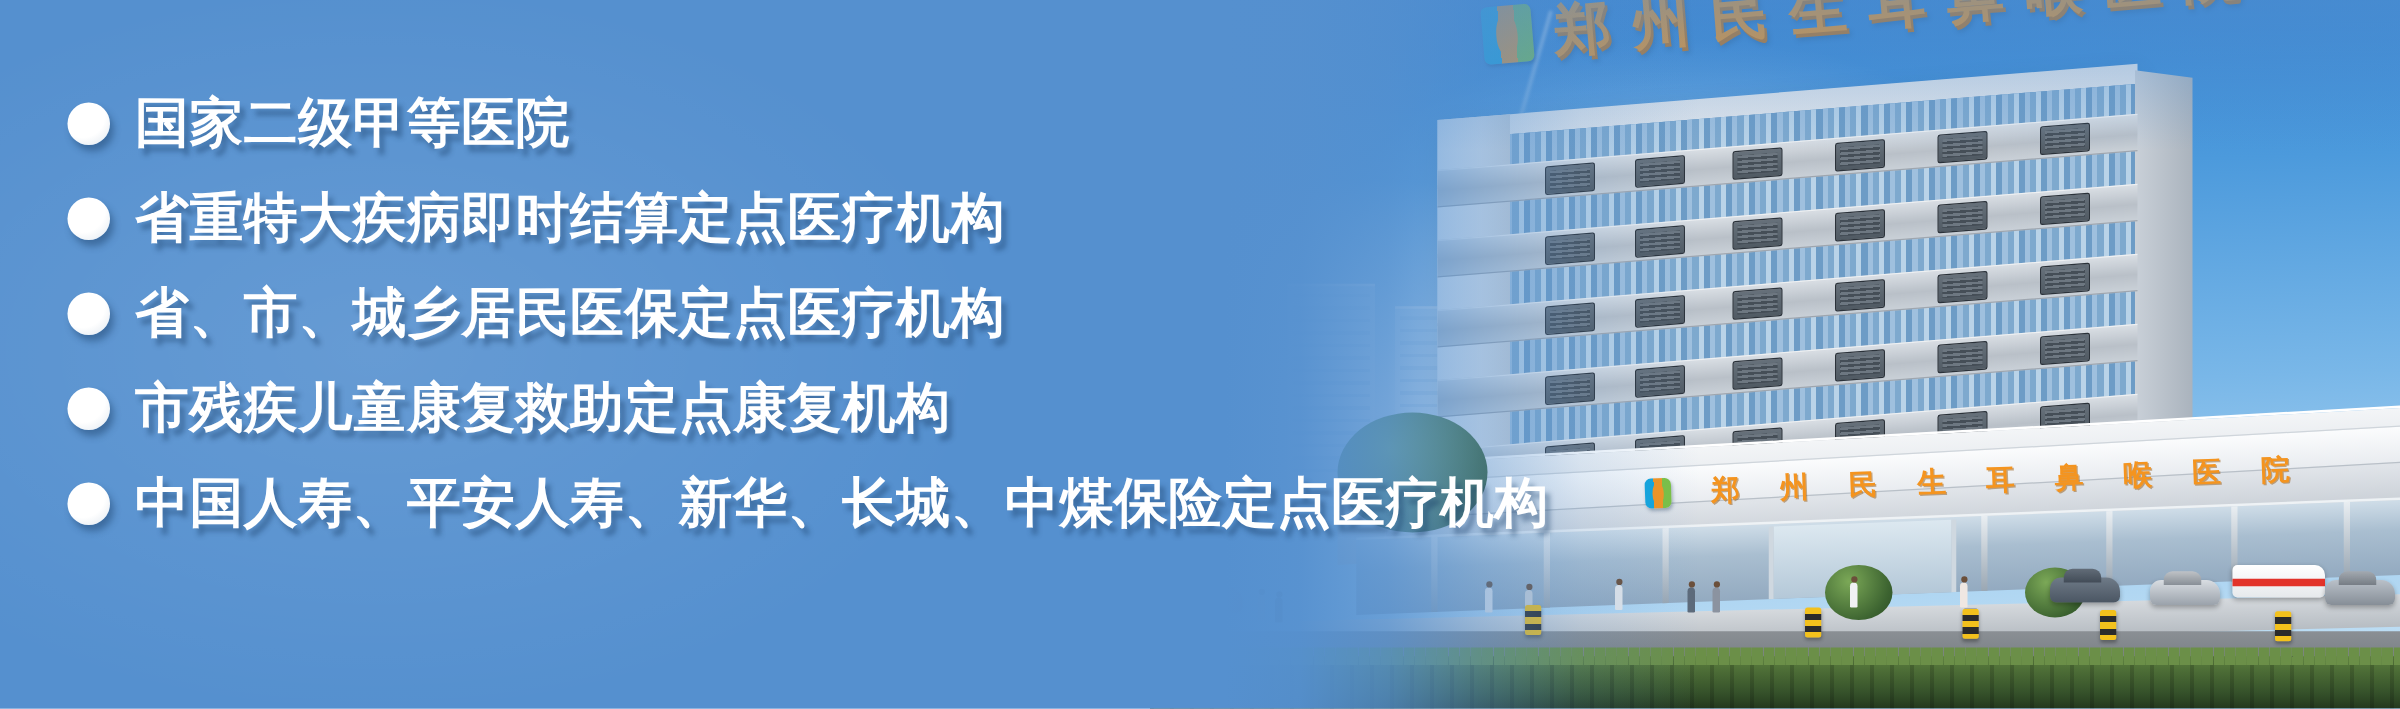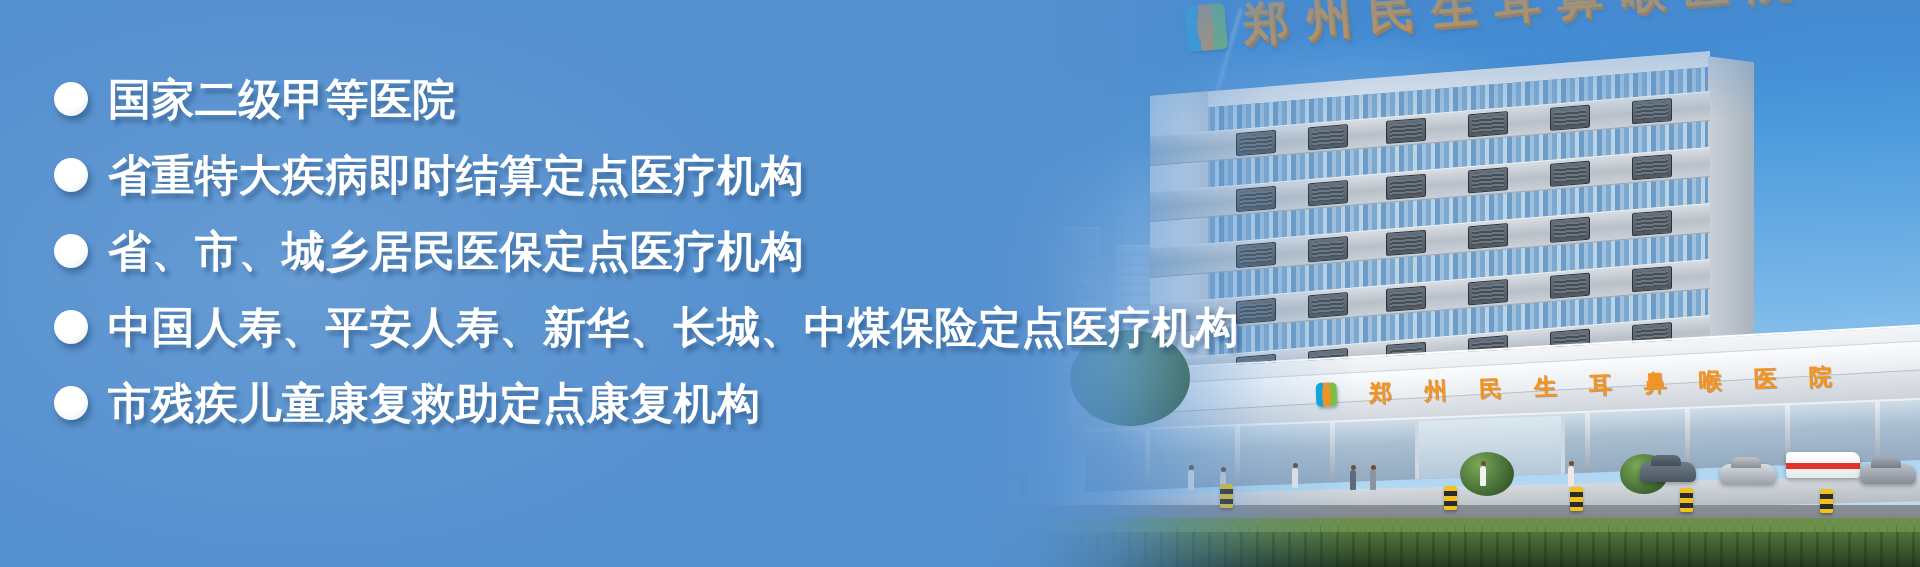--- a/index.html
+++ b/index.html
@@ -428,23 +428,23 @@
       <span class="btext">省重特大疾病即时结算定点医疗机构</span>
     </div>
 
     <div class="bullet-row">
       <span class="dot"></span>
       <span class="btext">省、市、城乡居民医保定点医疗机构</span>
     </div>
 
     <div class="bullet-row">
       <span class="dot"></span>
-      <span class="btext">中国人寿、平安人寿、新华、长城、中煤保险定点医疗机构</span>
+      <span class="btext">市残疾儿童康复救助定点康复机构</span>
     </div>
 
     <div class="bullet-row">
       <span class="dot"></span>
-      <span class="btext">市残疾儿童康复救助定点康复机构</span>
+      <span class="btext">中国人寿、平安人寿、新华、长城、中煤保险定点医疗机构</span>
     </div>
 
   </div>
 
 </div>
 
 </body></html>

